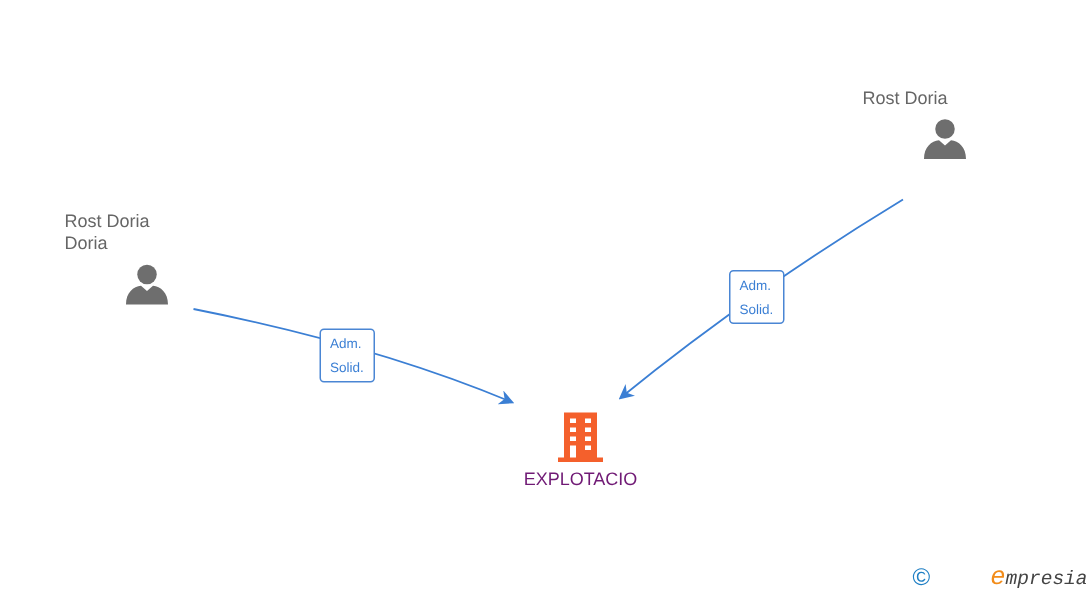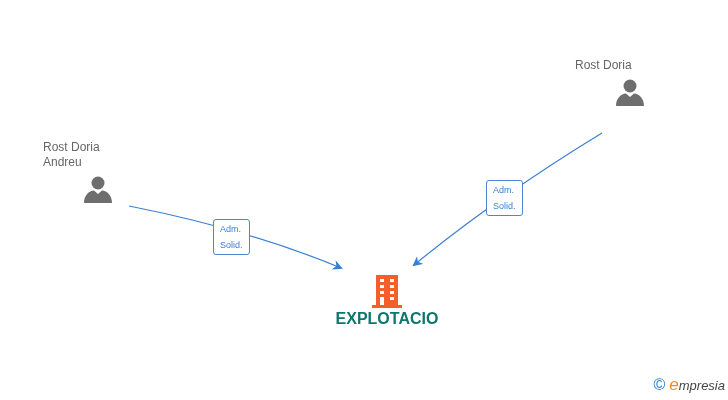--- a/index.html
+++ b/index.html
@@ -6,42 +6,42 @@
     body { width: 728px; height: 400px; position: relative; overflow: hidden;
            font-family: "Liberation Sans", "DejaVu Sans", sans-serif; }
     .edges { position: absolute; left: 0; top: 0; width: 728px; height: 400px; }
     .node-person { position: absolute; text-align: left; width: 110px; }
     .node-person .name { color: #666666; font-size: 12px; line-height: 15px; }
     .node-person .icon { display: block; margin: 4px auto 0; }
     .edge-label { position: absolute; border: 1px solid #4a86d4; border-radius: 3px;
                   background: #fff; color: #3b7fd4; font-size: 9px; line-height: 16px;
                   padding: 1px 6px; }
     .company { position: absolute; text-align: center; width: 140px; }
-    .company .cname { color: #0f766e; font-weight: bold; font-size: 16px; line-height: 14px; margin-top: 4px; white-space: pre; }
+    .company .cname { color: #701a75; font-weight: normal; font-size: 12px; line-height: 14px; margin-top: 4px; white-space: pre; }
     .footer { position: absolute; right: 3px; bottom: 5px; display: flex; align-items: center; gap: 4px; }
     .footer .copy { color: #1f7fc4; font-size: 16px; }
-    .footer .brand { color: #444; font-size: 13px; font-style: italic; font-family: Liberation Sans, sans-serif; }
+    .footer .brand { color: #444; font-size: 13px; font-style: italic; font-family: Liberation Mono, monospace; margin-left: 36px; }
     .footer .brand .e { color: #f28c1a; font-size: 17px; }
   </style>
 </head>
 <body>
 
 <svg class="edges" viewBox="0 0 728 400">
   <defs>
     <marker id="arrow" markerWidth="10" markerHeight="10" refX="8" refY="5" orient="auto" markerUnits="userSpaceOnUse">
       <path d="M0,0 L10,5 L0,10 L3,5 z" fill="#3b7fd4"></path>
     </marker>
   </defs>
   <path d="M129,206 Q250,230 341,268" stroke="#3b7fd4" stroke-width="1.2" fill="none" marker-end="url(#arrow)"></path>
   <path d="M602,133 Q500,195 414,265" stroke="#3b7fd4" stroke-width="1.2" fill="none" marker-end="url(#arrow)"></path>
 </svg>
 
 <div class="node-person" style="left:43px; top:140px;">
   <div class="name">Rost Doria</div>
-  <div class="name">Andreu</div>
+  <div class="name">Doria</div>
   <svg class="icon" width="30" height="30" viewBox="0 0 30 30">
     <circle cx="15" cy="9" r="6.5" fill="#6e6e6e"></circle>
     <path d="M1,29 C1,21 6,17 11,16.5 L15,20 L19,16.5 C24,17 29,21 29,29 Z" fill="#6e6e6e"></path>
   </svg>
 </div>
 
 <div class="node-person" style="left:575px; top:58px;">
   <div class="name">Rost Doria</div>
   <svg class="icon" width="30" height="30" viewBox="0 0 30 30">
     <circle cx="15" cy="9" r="6.5" fill="#6e6e6e"></circle>

